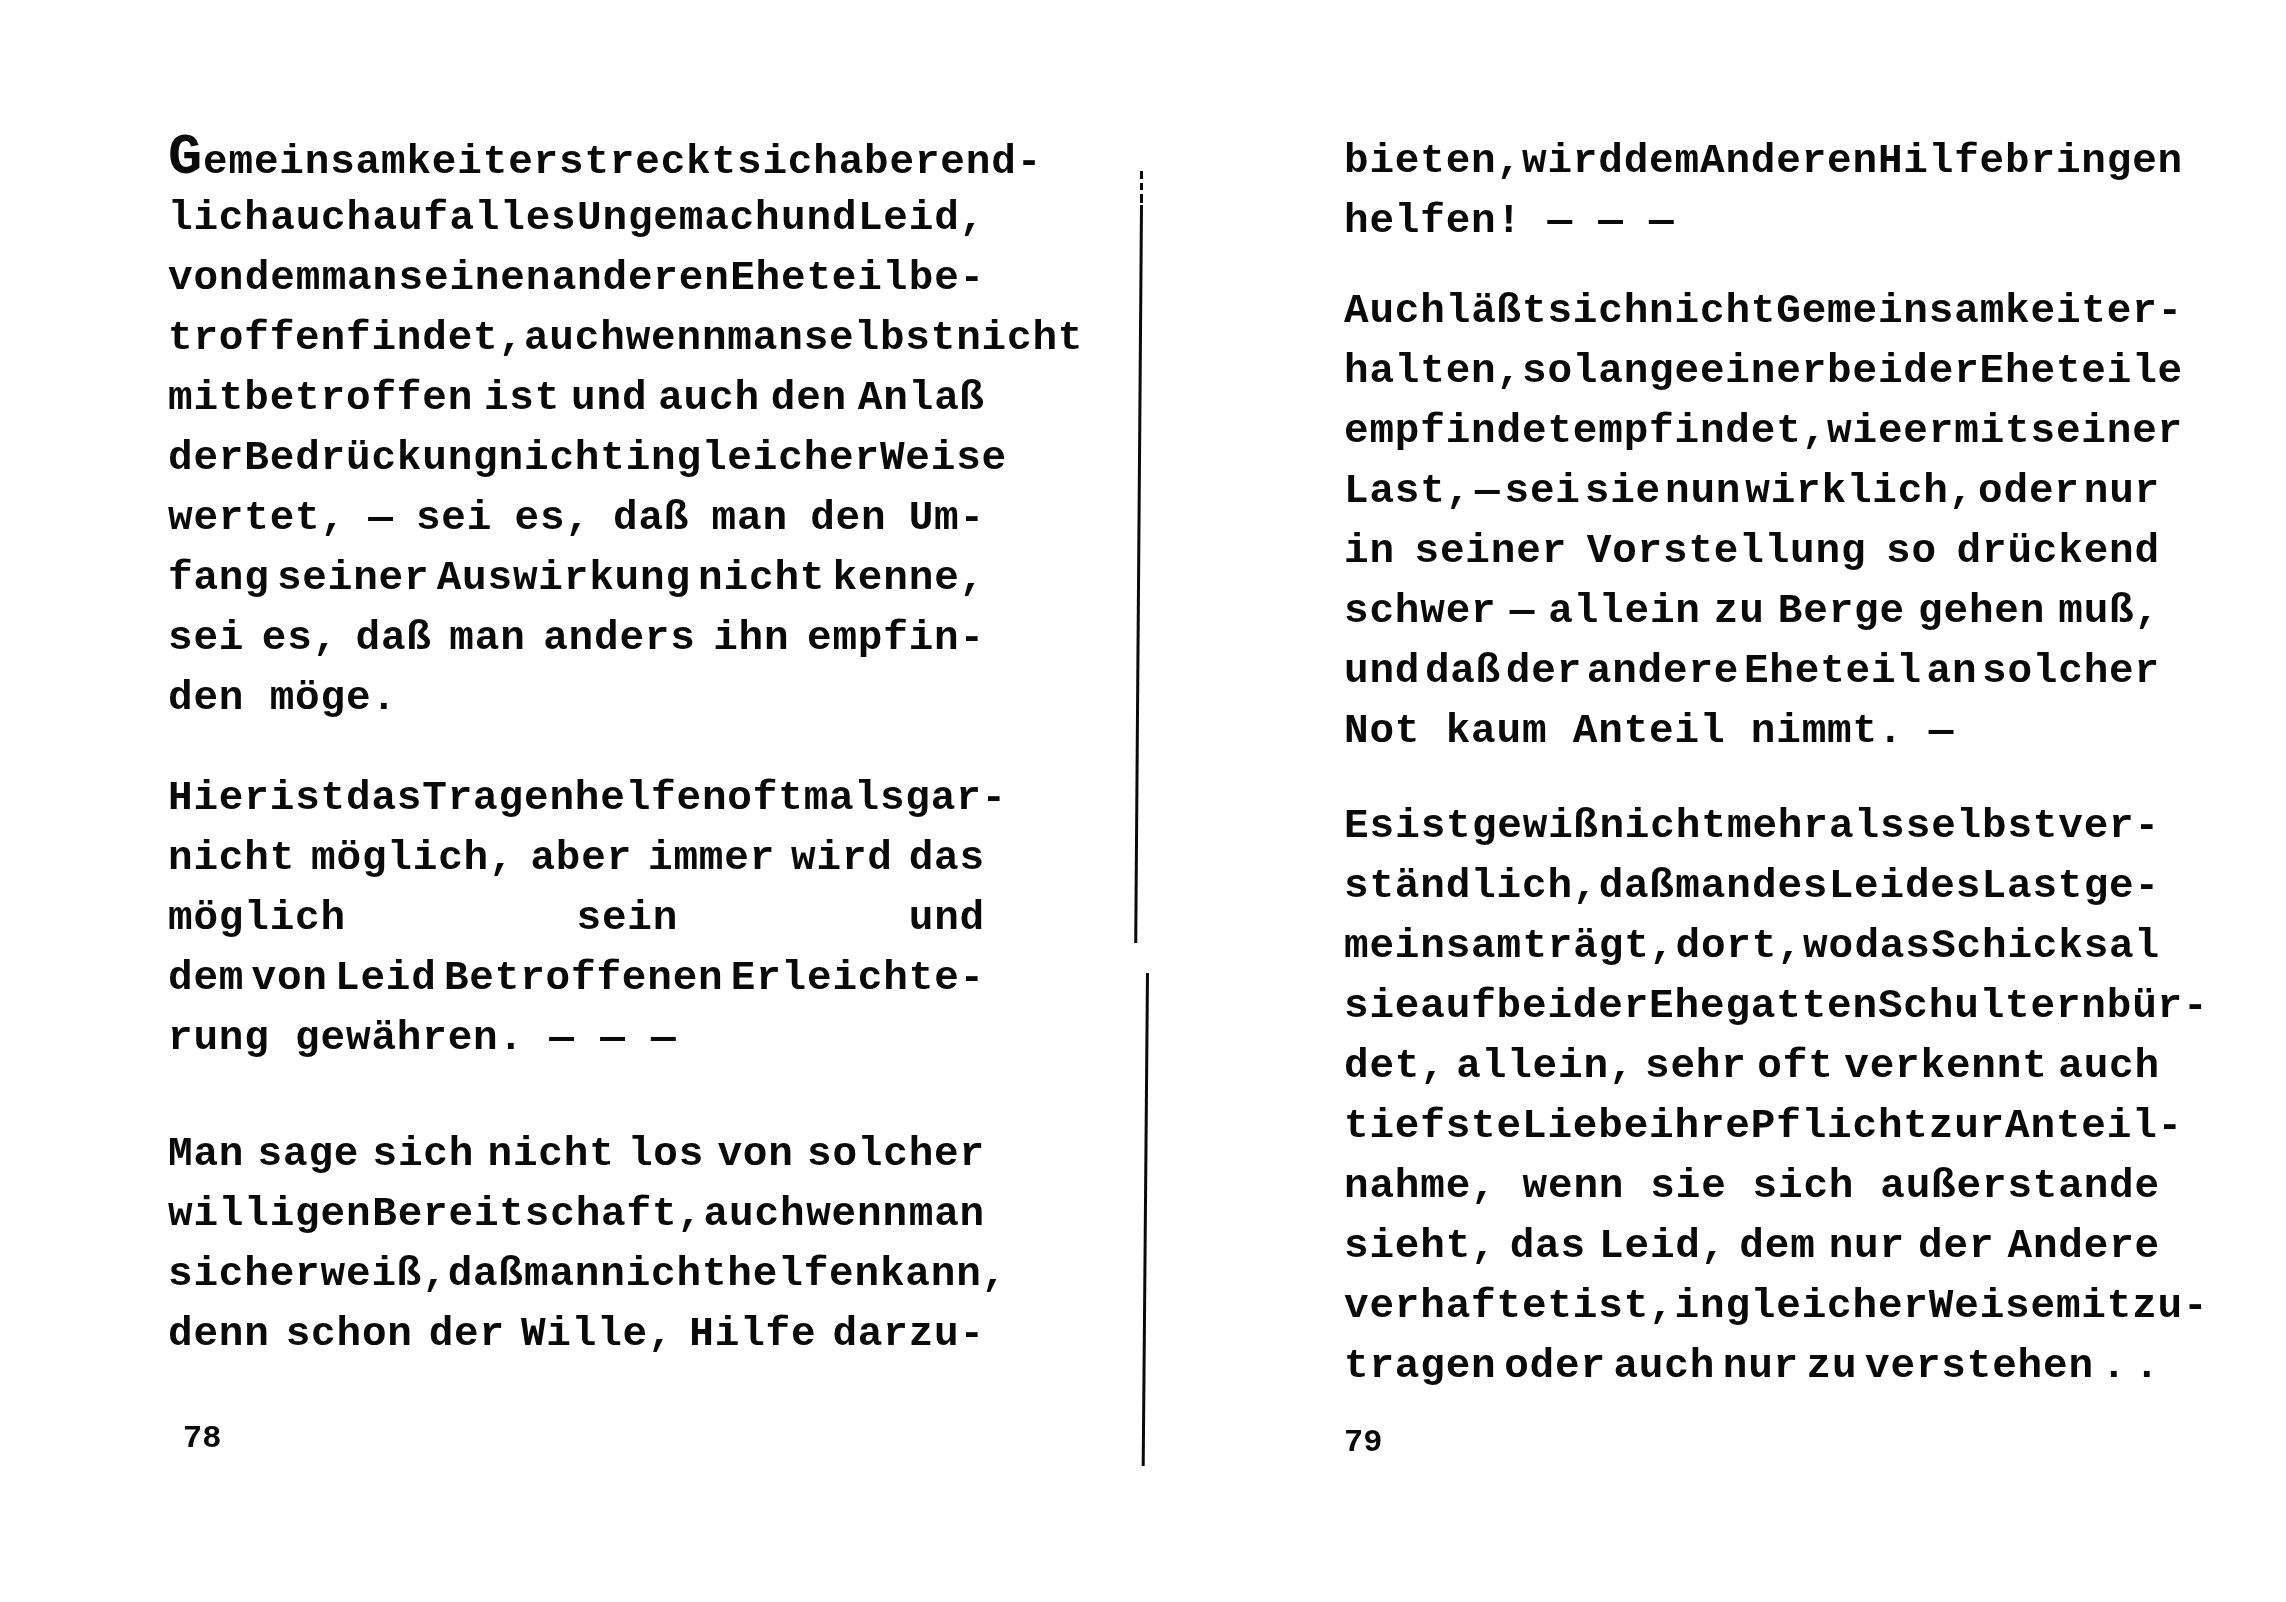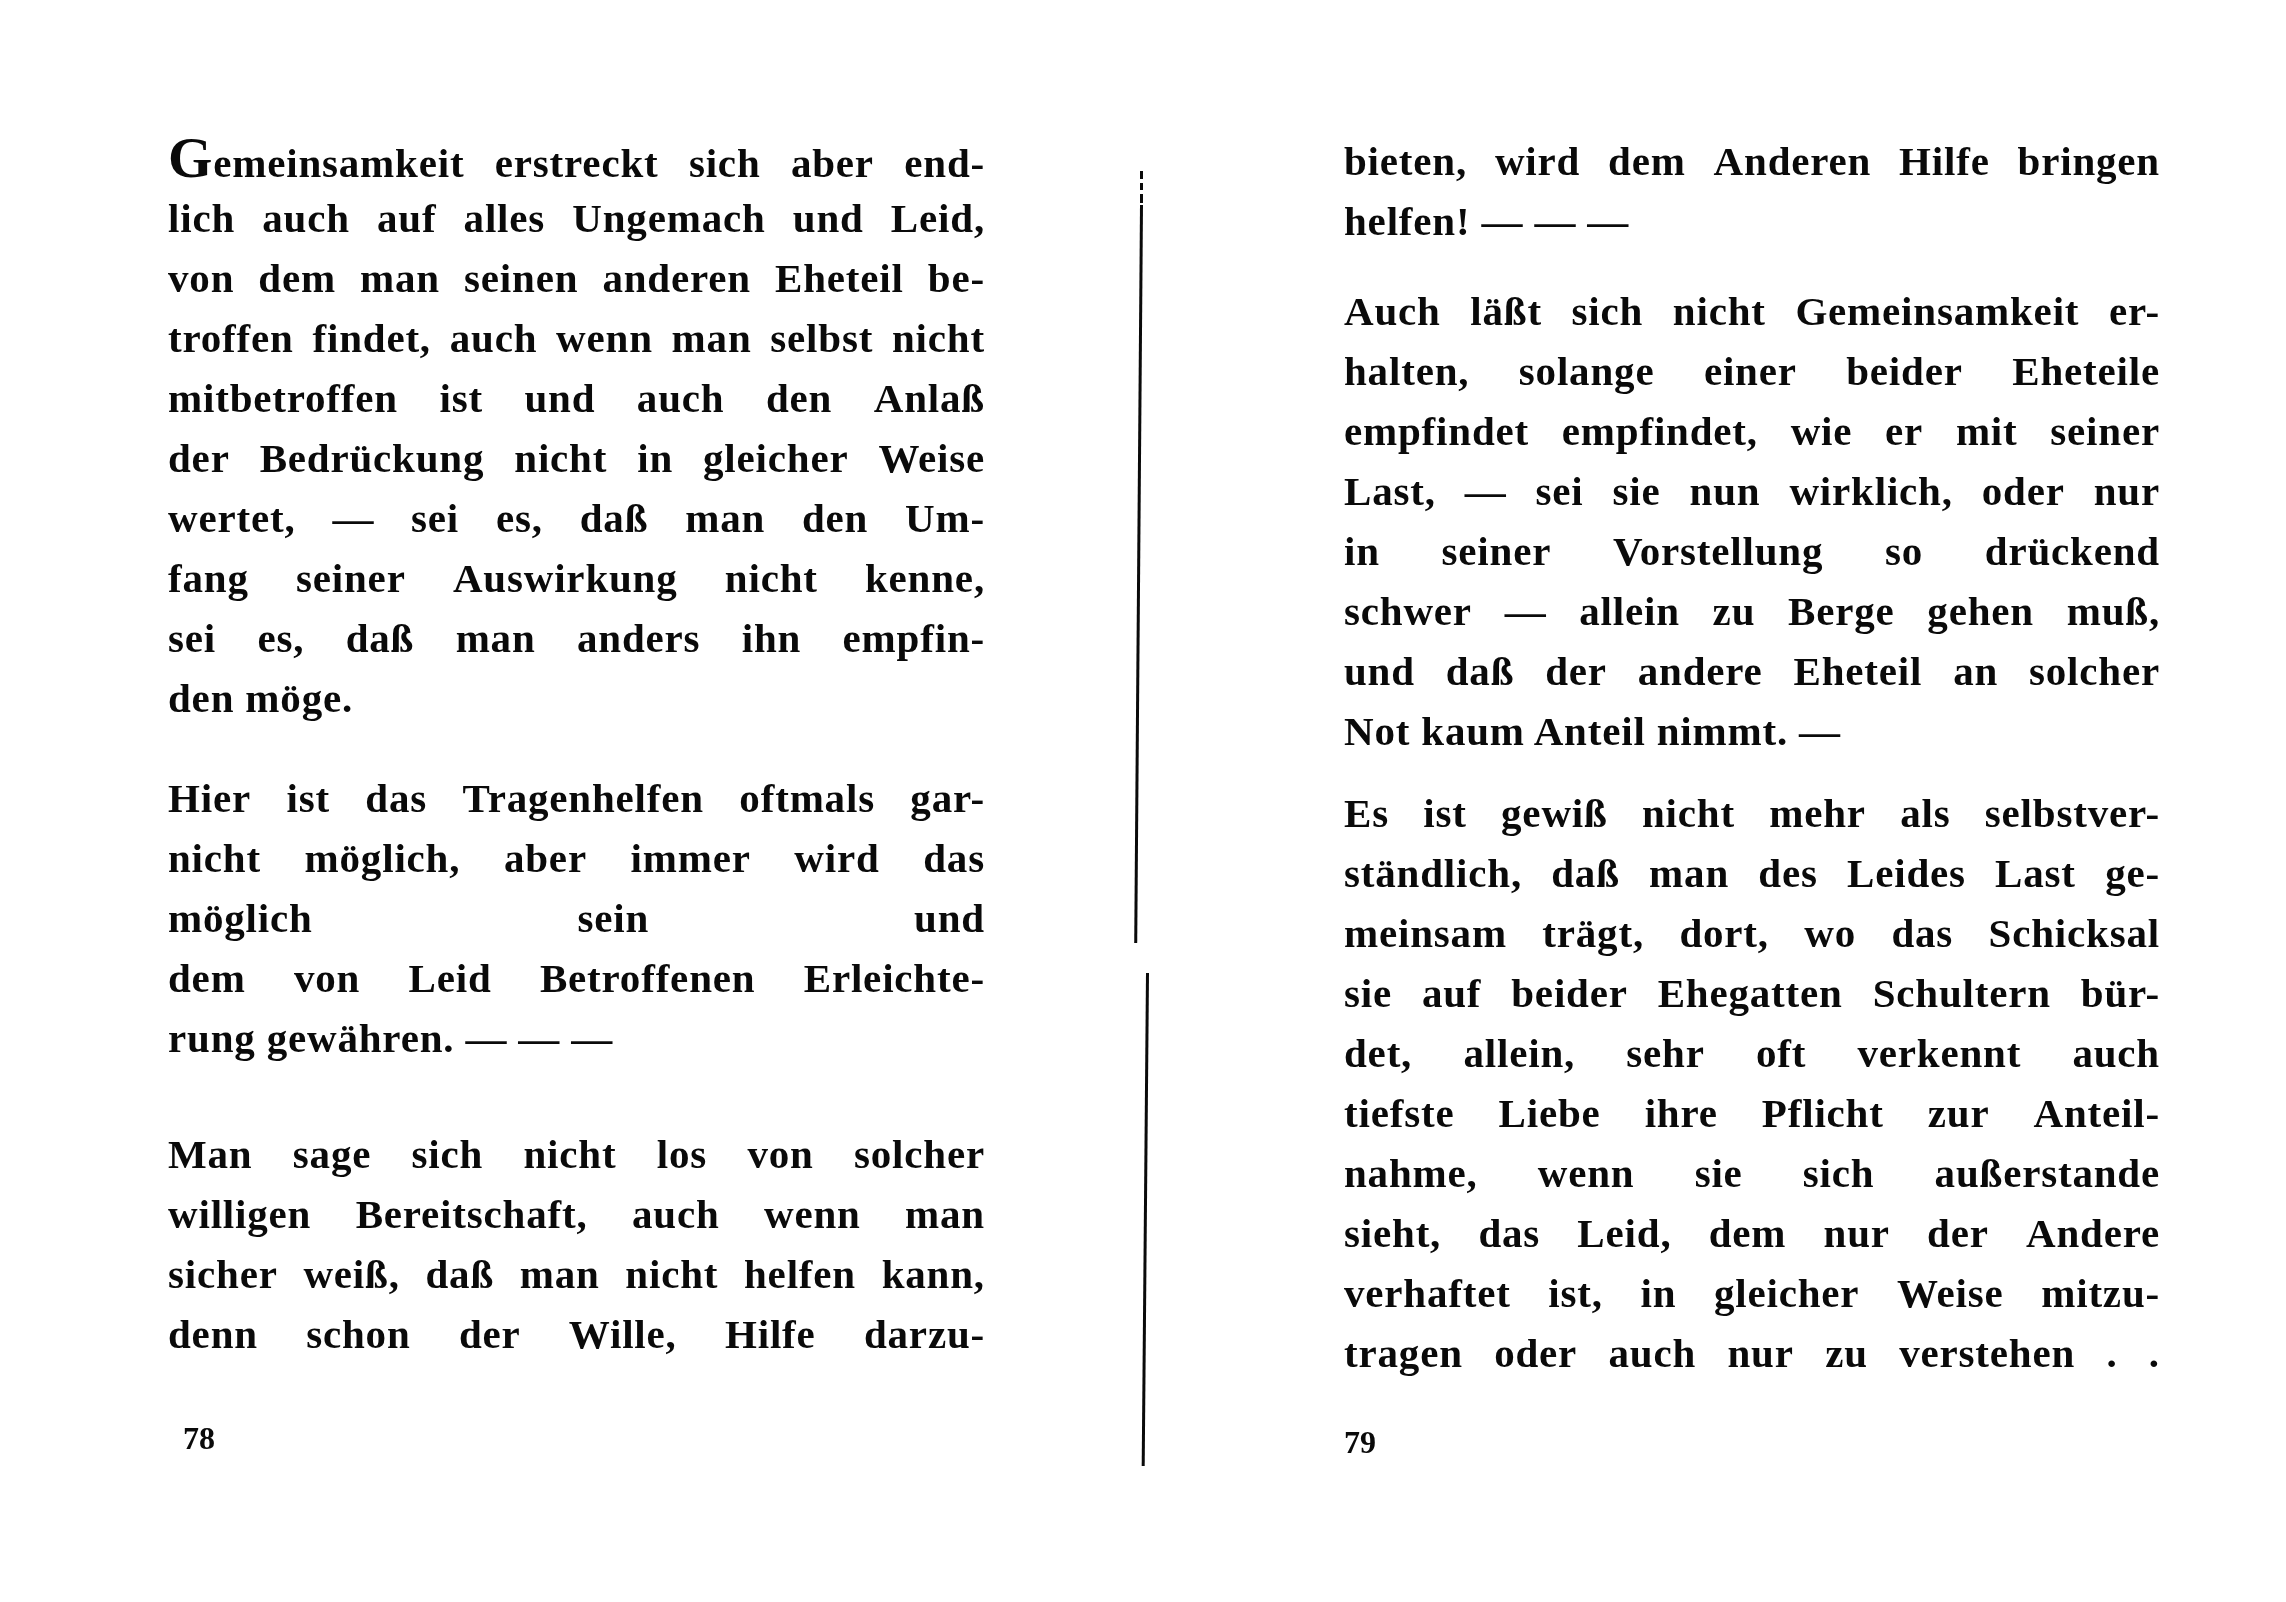--- a/index.html
+++ b/index.html
@@ -10,21 +10,21 @@
   :root {
     --ink: #0a0a0a;
     --paper: #ffffff;
   }
   .book {
     position: relative;
     width: 2286px;
     height: 1466px;
     background: var(--paper);
     overflow: hidden;
-    font-family: Liberation Serif, serif;
+    font-family: Liberation Mono, monospace;
     color: var(--ink);
   }
   .text-block {
     position: absolute;
     font-size: 41px;
     font-weight: 700;
     letter-spacing: 0.02em;
   }
   .text-block.left {
     left: 168px;
@@ -48,21 +48,21 @@
   }
   .line.just span { white-space: pre; }
   .initial {
     font-size: 57px;
     line-height: 60px;
   }
   
   .text-block.left  .para:nth-child(2) { margin-top: 40px; }
   .text-block.left  .para:nth-child(3) { margin-top: 56px; }
   .text-block.right .para:nth-child(2) { margin-top: 30px; }
-  .text-block.right .para:nth-child(3) { margin-top: 22px; }
+  .text-block.right .para:nth-child(3) { margin-top: 35px; }
 
   .page-number {
     position: absolute;
     font-size: 32px;
     font-weight: 700;
   }
   .page-number.left {
     left: 183px;
     top: 1420px;
   }

